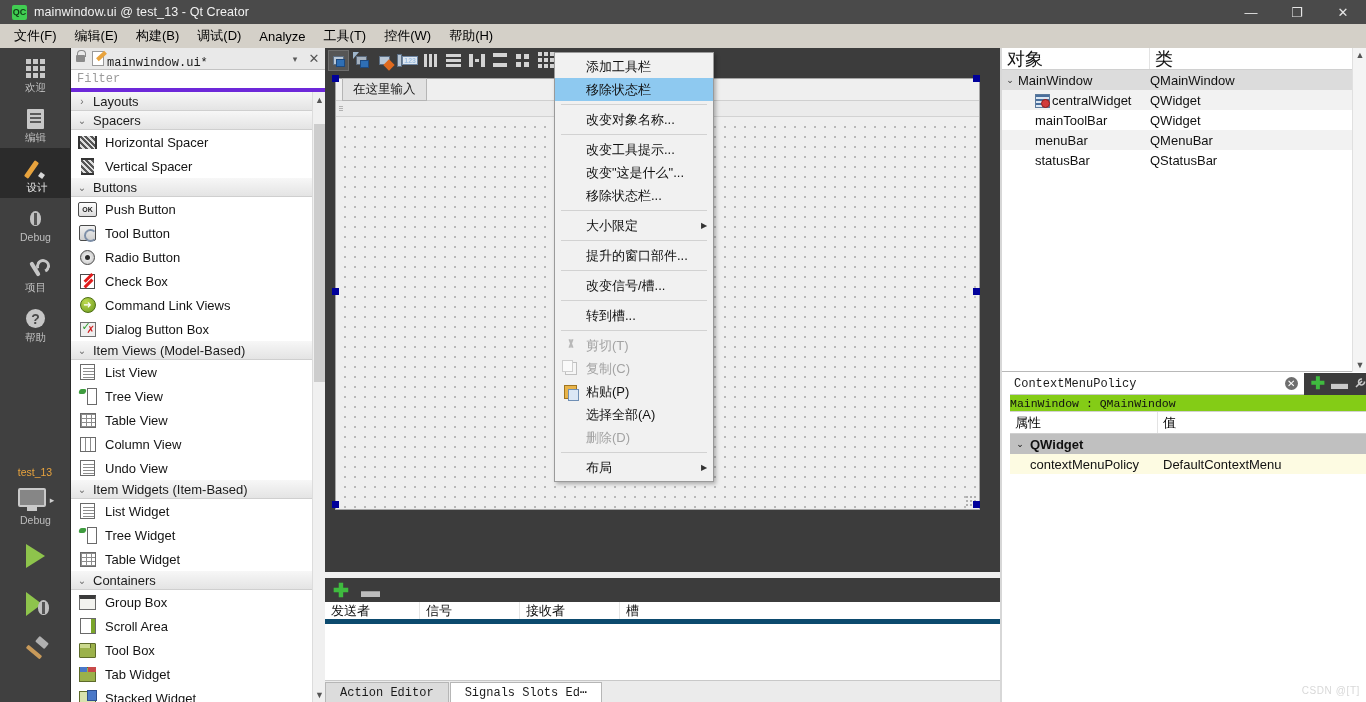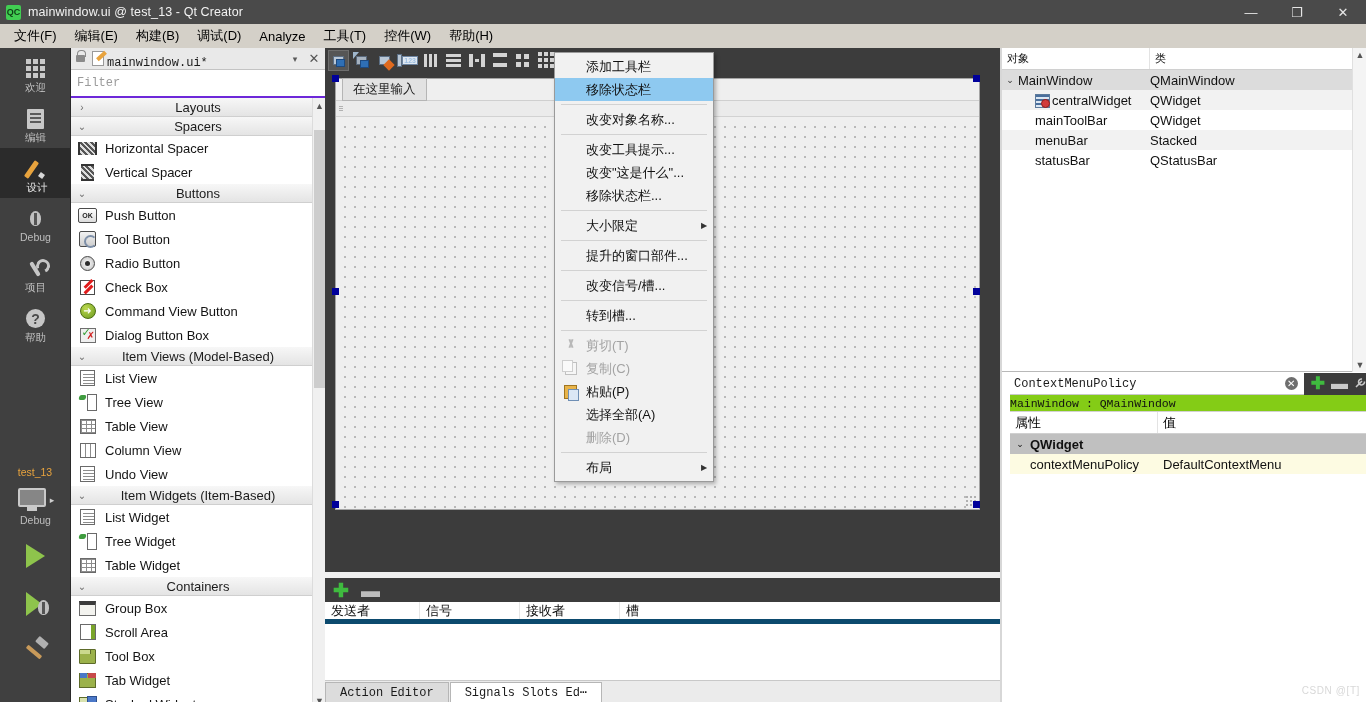--- a/index.html
+++ b/index.html
@@ -13,21 +13,21 @@
   }
   #app { position: relative; width: 1366px; height: 702px; }
 
   
   .titlebar {
     position: absolute; top: 0; left: 0; width: 1366px; height: 24px;
     background: #4a4a4a; color: #f0f0f0;
     display: flex; align-items: center;
   }
   .tb-logo {
-    width: 15px; height: 15px; margin-left: 6px; margin-right: 7px;
+    width: 15px; height: 15px; margin-left: 12px; margin-right: 7px;
     background: #41cd52; border-radius: 2px;
     color: #0f3d16; font-size: 9px; font-weight: bold;
     display: flex; align-items: center; justify-content: center;
     font-family: "Liberation Sans", sans-serif;
   }
   .tb-title { font-size: 12.5px; color: #f2f2f2; letter-spacing: .1px; }
   .tb-btns { margin-left: auto; display: flex; height: 24px; }
   .tb-btn {
     width: 46px; height: 24px; display: flex; align-items: center; justify-content: center;
     color: #e6e6e6; font-size: 13px; line-height: 1;
@@ -141,21 +141,21 @@
   .fi::after {
     content:""; position:absolute; left: 3px; top: 2px; width: 11px; height: 4px;
     background:#e8a33d; transform: rotate(-42deg);
   }
   .wb-filename {
     font-family: "Liberation Mono", monospace; font-size: 12px; color: #1a1a1a; flex: 1; margin-top: 8px;
   }
   .wb-caret { width: 16px; text-align: center; color: #5a5a5a; font-size: 9px; }
   .wb-close { width: 22px; text-align: center; color: #555; font-size: 13px; }
   .wb-filter {
-    height: 28px; background: #fff; border-bottom: 2px solid #6d28d9;
+    height: 22px; background: #fff; border-bottom: 4px solid #6d28d9;
     display: flex; align-items: center; padding-left: 6px;
     font-family: "Liberation Mono", monospace; font-size: 12px; color: #9b9b9b;
   }
   .wb-list { position: relative; height: 610px; overflow: hidden; background: #fff; }
   .wb-scroll {
     position: absolute; right: 0; top: 0; width: 13px; height: 610px; background: #f0f0f0;
     border-left: 1px solid #dcdcdc;
   }
   .wb-scroll .thumb {
     position: absolute; left: 1px; top: 32px; width: 11px; height: 258px; background: #cdcdcd;
@@ -165,21 +165,21 @@
     display: flex; align-items: center; justify-content: center;
   }
   .wb-scroll .arr.up { top: 0; }
   .wb-scroll .arr.dn { bottom: 0; }
   .cat {
     height: 19px; display: flex; align-items: center;
     background: linear-gradient(to bottom, #f7f7f7 0%, #e4e4e4 100%);
     border-bottom: 1px solid #cfcfcf; position: relative;
   }
   .cat .tw { width: 22px; text-align: center; color: #6f6f6f; font-size: 10px; }
-  .cat .ct { flex: 1; text-align: center; padding-right: 22px; font-size: 13px; color: #1b1b1b; }
+  .cat .ct { flex: 1; padding-right: 22px; font-size: 13px; color: #1b1b1b; }
   .witem {
     height: 24px; display: flex; align-items: center; padding-left: 6px;
     font-size: 13px; color: #141414; background: #fff;
   }
   .wicon {
     width: 21px; height: 18px; margin-right: 7px; flex: none;
     display: flex; align-items: center; justify-content: center;
   }
   
   .ic-hspacer { width:19px; height:13px; border-left:2px solid #333; border-right:2px solid #333;
@@ -316,21 +316,21 @@
   .ico-cut::before{transform:rotate(20deg);} .ico-cut::after{transform:rotate(-20deg);}
   .ico-copy { width:12px;height:13px;border:1.5px solid #c0c0c0;background:#f6f6f6;position:relative;}
   .ico-copy::after{content:"";position:absolute;left:-4px;top:-3px;width:9px;height:10px;border:1.5px solid #cecece;background:#fafafa;}
   .ico-paste { width:13px;height:14px;background:#e8b44a;border:1px solid #a07520;position:relative;}
   .ico-paste::after{content:"";position:absolute;left:3px;top:3px;width:9px;height:10px;background:#dbe7f5;border:1px solid #6f8fb5;}
 
   
   .rightpane { position: absolute; top: 48px; left: 1002px; width: 364px; height: 654px; background: #ffffff; }
   .oi { height: 324px; position: relative; border-bottom: 1px solid #b8b8b8; }
   .oi-head { display: flex; height: 22px; background: #fff; border-bottom: 1px solid #d0d0d0; }
-  .oi-hc { font-size: 11px; color: #111; padding-left: 5px; display: flex; align-items: center; }
+  .oi-hc { font-size: 18px; color: #111; padding-left: 5px; display: flex; align-items: center; }
   .oi-hc.c1 { width: 148px; border-right: 1px solid #e3e3e3; }
   .oi-hc.c2 { flex: 1; }
   .oi-row { display: flex; height: 20px; font-size: 13px; color: #111; align-items: center; }
   .oi-row.alt { background: #f2f2f2; }
   .oi-row.selrow { background: #dcdcdc; }
   .oi-c1 { width: 148px; display: flex; align-items: center; height: 20px; }
   .oi-c2 { flex: 1; }
   .oi-tw { width: 16px; text-align: center; font-size: 9px; color: #333; }
   .cw-icon { width: 13px; height: 12px; margin-right: 4px; position: relative; flex:none;}
   .cw-icon::before { content:""; position:absolute; left:0; top:0; width:13px; height:12px;
@@ -566,21 +566,21 @@
       <div class="witem">
         <span class="wicon">
             <span class="ic-check"></span>
           </span>
         <span>Check Box</span>
       </div>
       <div class="witem">
         <span class="wicon">
             <span class="ic-cmdlink">➜</span>
           </span>
-        <span>Command View Button</span>
+        <span>Command Link Views</span>
       </div>
       <div class="witem">
         <span class="wicon">
             <span class="ic-dlgbtn"></span>
           </span>
         <span>Dialog Button Box</span>
       </div>
 
       <div class="cat">
         <div class="tw">⌄</div>
@@ -816,21 +816,21 @@
       <div class="oi-row">
         <div class="oi-c1" style="padding-left:33px">
           <span>mainToolBar</span>
         </div>
         <div class="oi-c2">QWidget</div>
       </div>
       <div class="oi-row alt">
         <div class="oi-c1" style="padding-left:33px">
           <span>menuBar</span>
         </div>
-        <div class="oi-c2">Stacked</div>
+        <div class="oi-c2">QMenuBar</div>
       </div>
       <div class="oi-row">
         <div class="oi-c1" style="padding-left:33px">
           <span>statusBar</span>
         </div>
         <div class="oi-c2">QStatusBar</div>
       </div>
       <div class="oi-scroll">
         <div class="arr">▲</div>
         <div class="arr dn">▼</div>

